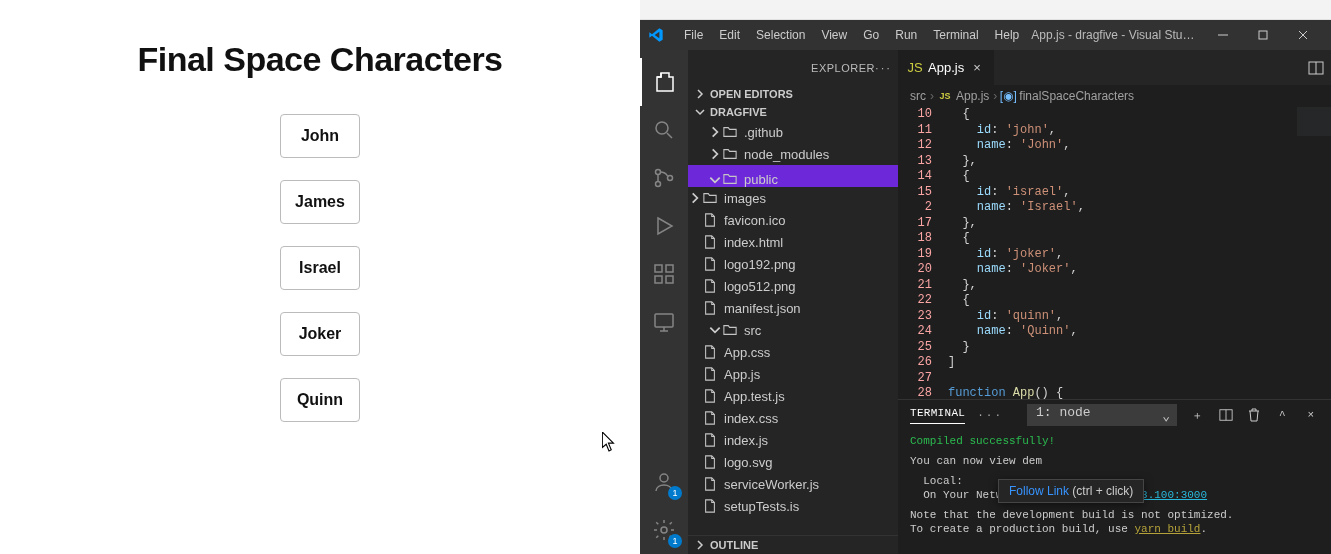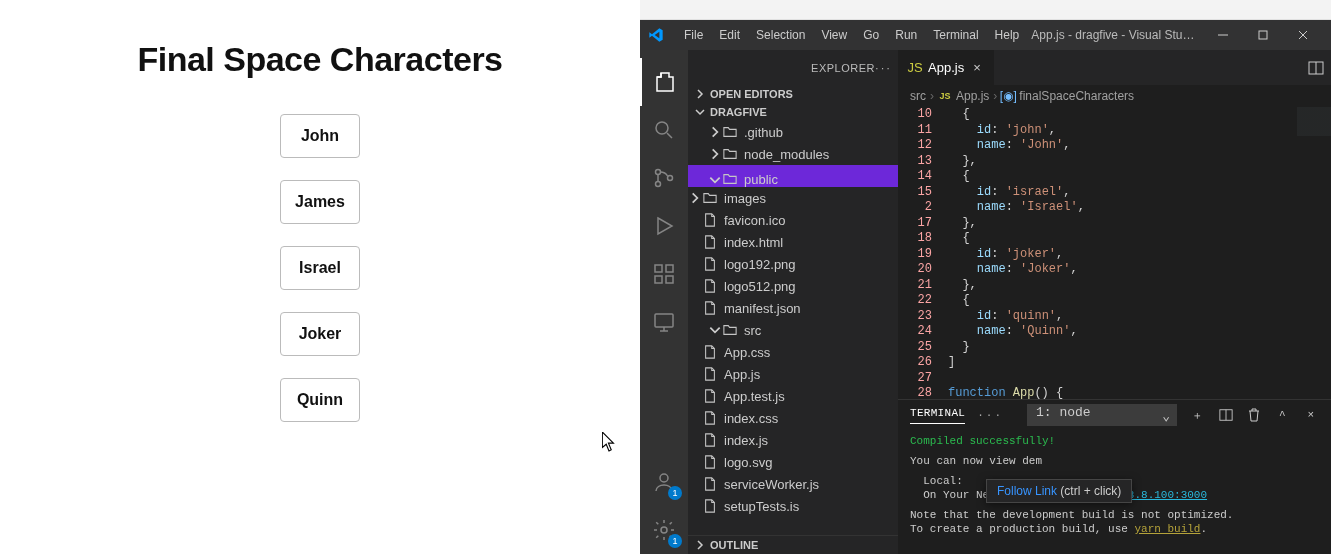--- a/index.html
+++ b/index.html
@@ -281,21 +281,21 @@
   .term-body {
     flex:1; padding: 4px 12px; color:#ccc; line-height:14px;
     position: relative;
   }
   .term-body .green { color:#2bbb4f; }
   .term-body .cyan  { color:#29b8db; text-decoration: underline; }
   .term-body .yel   { color:#b5a33a; text-decoration: underline;}
   .tooltip {
     position: absolute;
     top: 49px;
-    left: 88px;
+    left: 100px;
     background: #252526;
     border: 1px solid #454545;
     color: #ccc;
     padding: 4px 10px;
     font-family: "Segoe UI", Arial, sans-serif;
     font-size: 12px;
     box-shadow: 0 2px 8px rgba(0,0,0,.5);
     white-space: nowrap;
   }
   .tooltip .link { color: #3794ff; }

